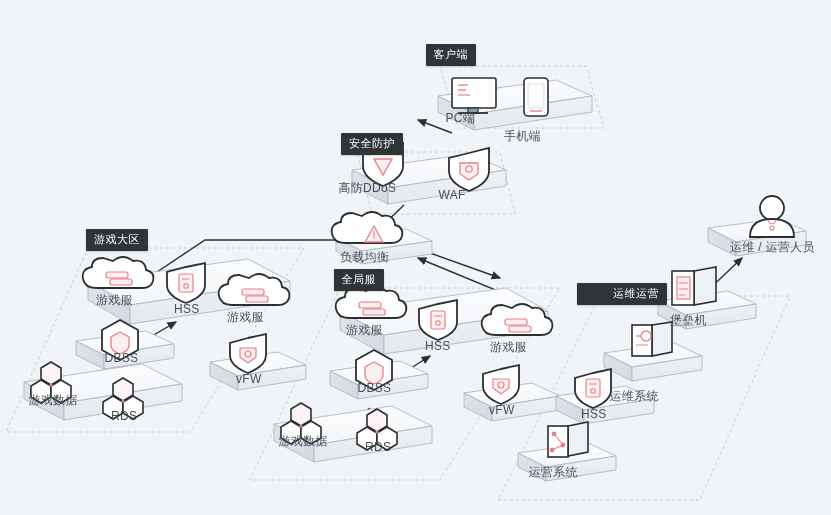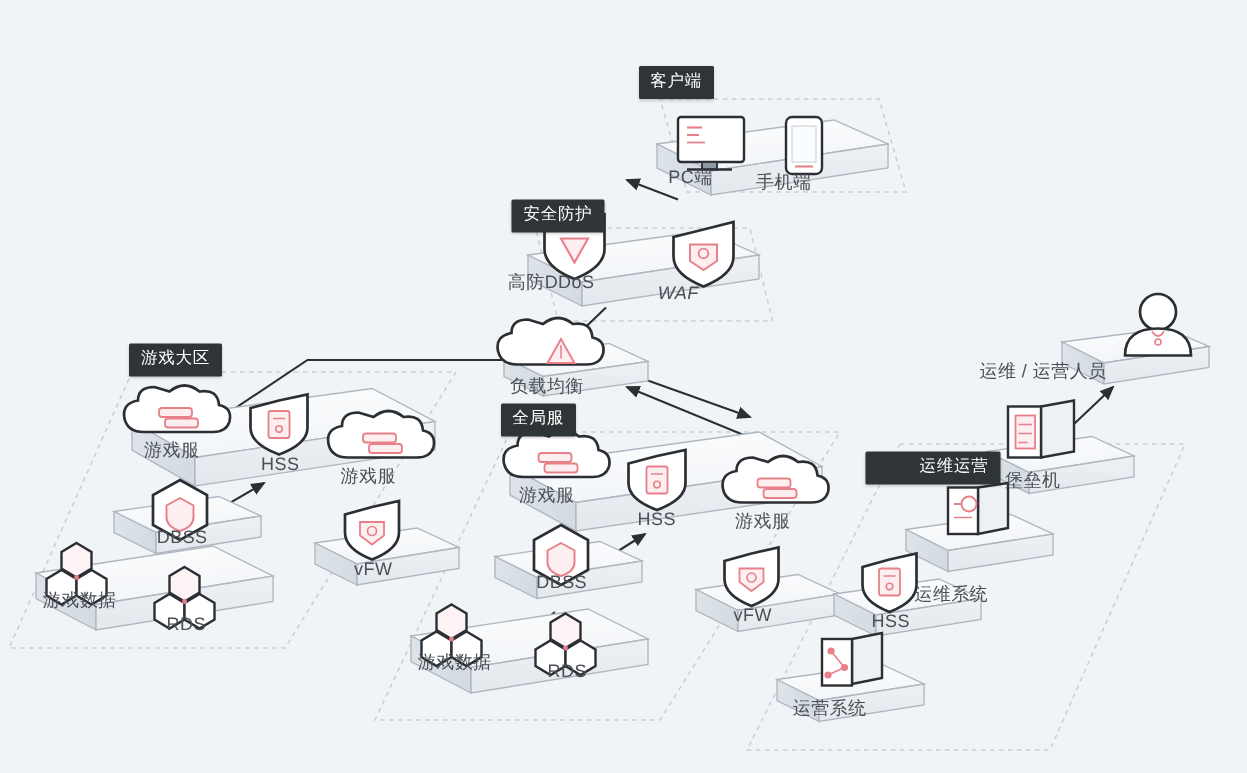--- a/index.html
+++ b/index.html
@@ -343,43 +343,43 @@
       <line x1="554" y1="434" x2="563" y2="445" stroke="#e8808a" stroke-width="1.1"></line>
       <line x1="563" y1="445" x2="552" y2="450" stroke="#e8808a" stroke-width="1.1"></line>
     </g>
   </g>
 </svg>
 
 <div class="zone-label" style="left: 425.5px; top: 44px;">客户端</div>
 <div class="zone-label" style="left: 341px; top: 133px;">安全防护</div>
 <div class="zone-label" style="left: 86px; top: 229px;">游戏大区</div>
 <div class="zone-label" style="left: 333.5px; top: 269px;">全局服</div>
-<div class="zone-label" style="left: 577px; top: 301px; padding-left: 36px;">运维运营</div>
+<div class="zone-label" style="left: 577px; top: 283px; padding-left: 36px;">运维运营</div>
 
 <div class="node-label" style="left: 445.5px; top: 112px;">PC端</div>
-<div class="node-label" style="left: 504px; top: 115px;">手机端</div>
+<div class="node-label" style="left: 504px; top: 130px;">手机端</div>
 <div class="node-label" style="left: 338.5px; top: 182px;">高防DDoS</div>
-<div class="node-label" style="left: 438.5px; top: 189px; font-style: italic;">WAF</div>
+<div class="node-label" style="left: 438.5px; top: 189px;">WAF</div>
 <div class="node-label" style="left: 340px; top: 251px;">负载均衡</div>
 
 <div class="node-label" style="left: 96px; top: 294px;">游戏服</div>
 <div class="node-label" style="left: 174px; top: 303px;">HSS</div>
 <div class="node-label" style="left: 227px; top: 311px;">游戏服</div>
 <div class="node-label" style="left: 104.5px; top: 352px;">DBSS</div>
 <div class="node-label" style="left: 236px; top: 373px;">vFW</div>
 <div class="node-label" style="left: 28.5px; top: 394px;">游戏数据</div>
 <div class="node-label" style="left: 111px; top: 410px;">RDS</div>
 
 <div class="node-label" style="left: 346px; top: 324px;">游戏服</div>
 <div class="node-label" style="left: 425px; top: 340px;">HSS</div>
 <div class="node-label" style="left: 490px; top: 341px;">游戏服</div>
 <div class="node-label" style="left: 357.5px; top: 382px;">DBSS</div>
 <div class="node-label" style="left: 489px; top: 404px;">vFW</div>
 <div class="node-label" style="left: 278.5px; top: 435px;">游戏数据</div>
 <div class="node-label" style="left: 365px; top: 441px;">RDS</div>
 
-<div class="node-label" style="left: 653px; top: 241px;">运维 / 运营人员</div>
+<div class="node-label" style="left: 730px; top: 241px;">运维 / 运营人员</div>
 <div class="node-label" style="left: 670px; top: 314px;">堡垒机</div>
 <div class="node-label" style="left: 609.5px; top: 366px; margin-top: 24px;">运维系统</div>
 <div class="node-label" style="left: 581px; top: 408px;">HSS</div>
 <div class="node-label" style="left: 528.5px; top: 466px;">运营系统</div>
 
 </div>
 
 </body></html>

